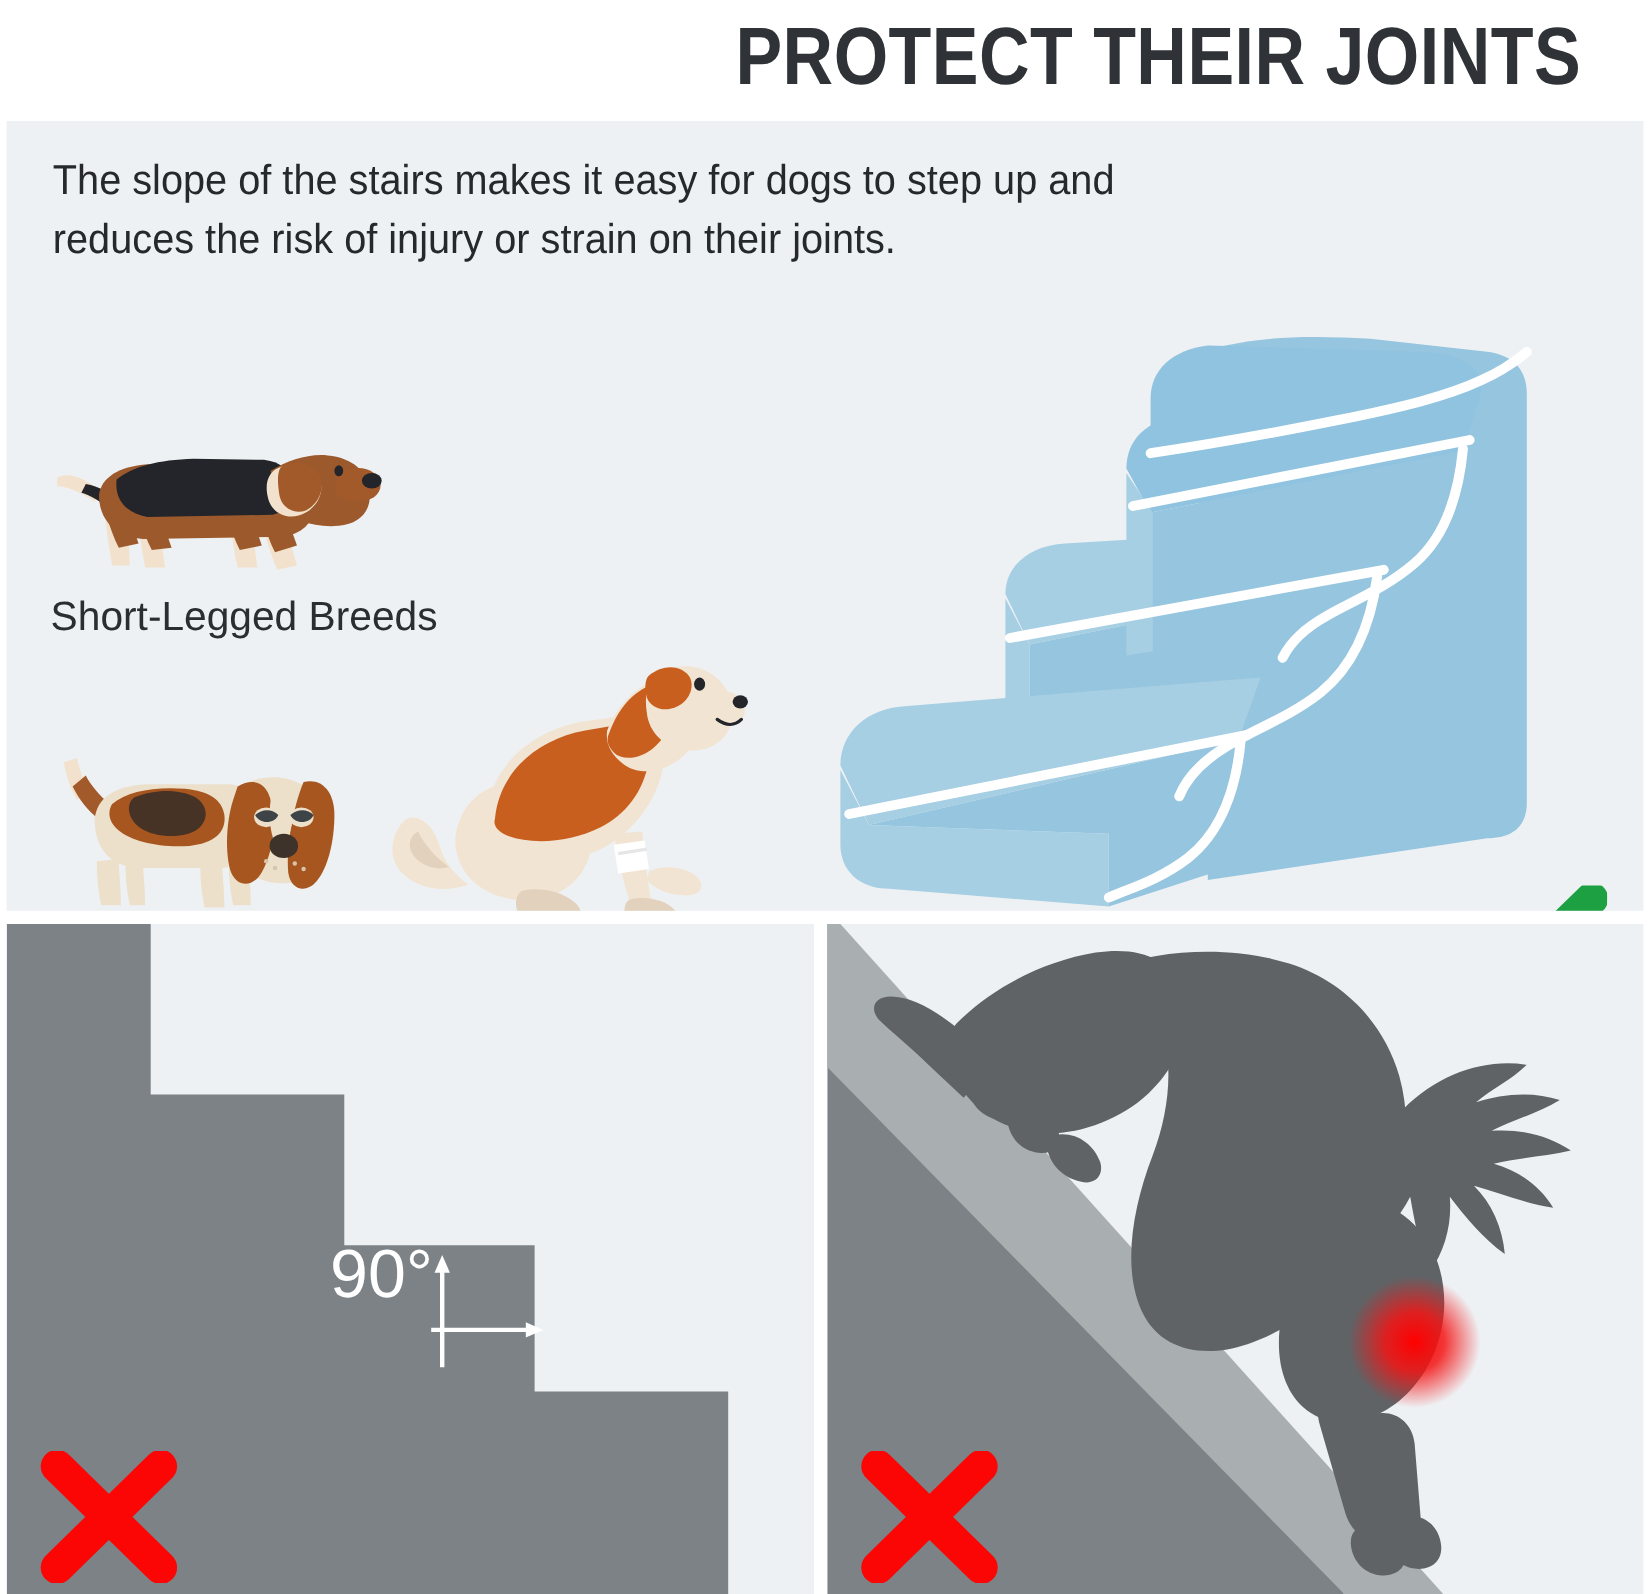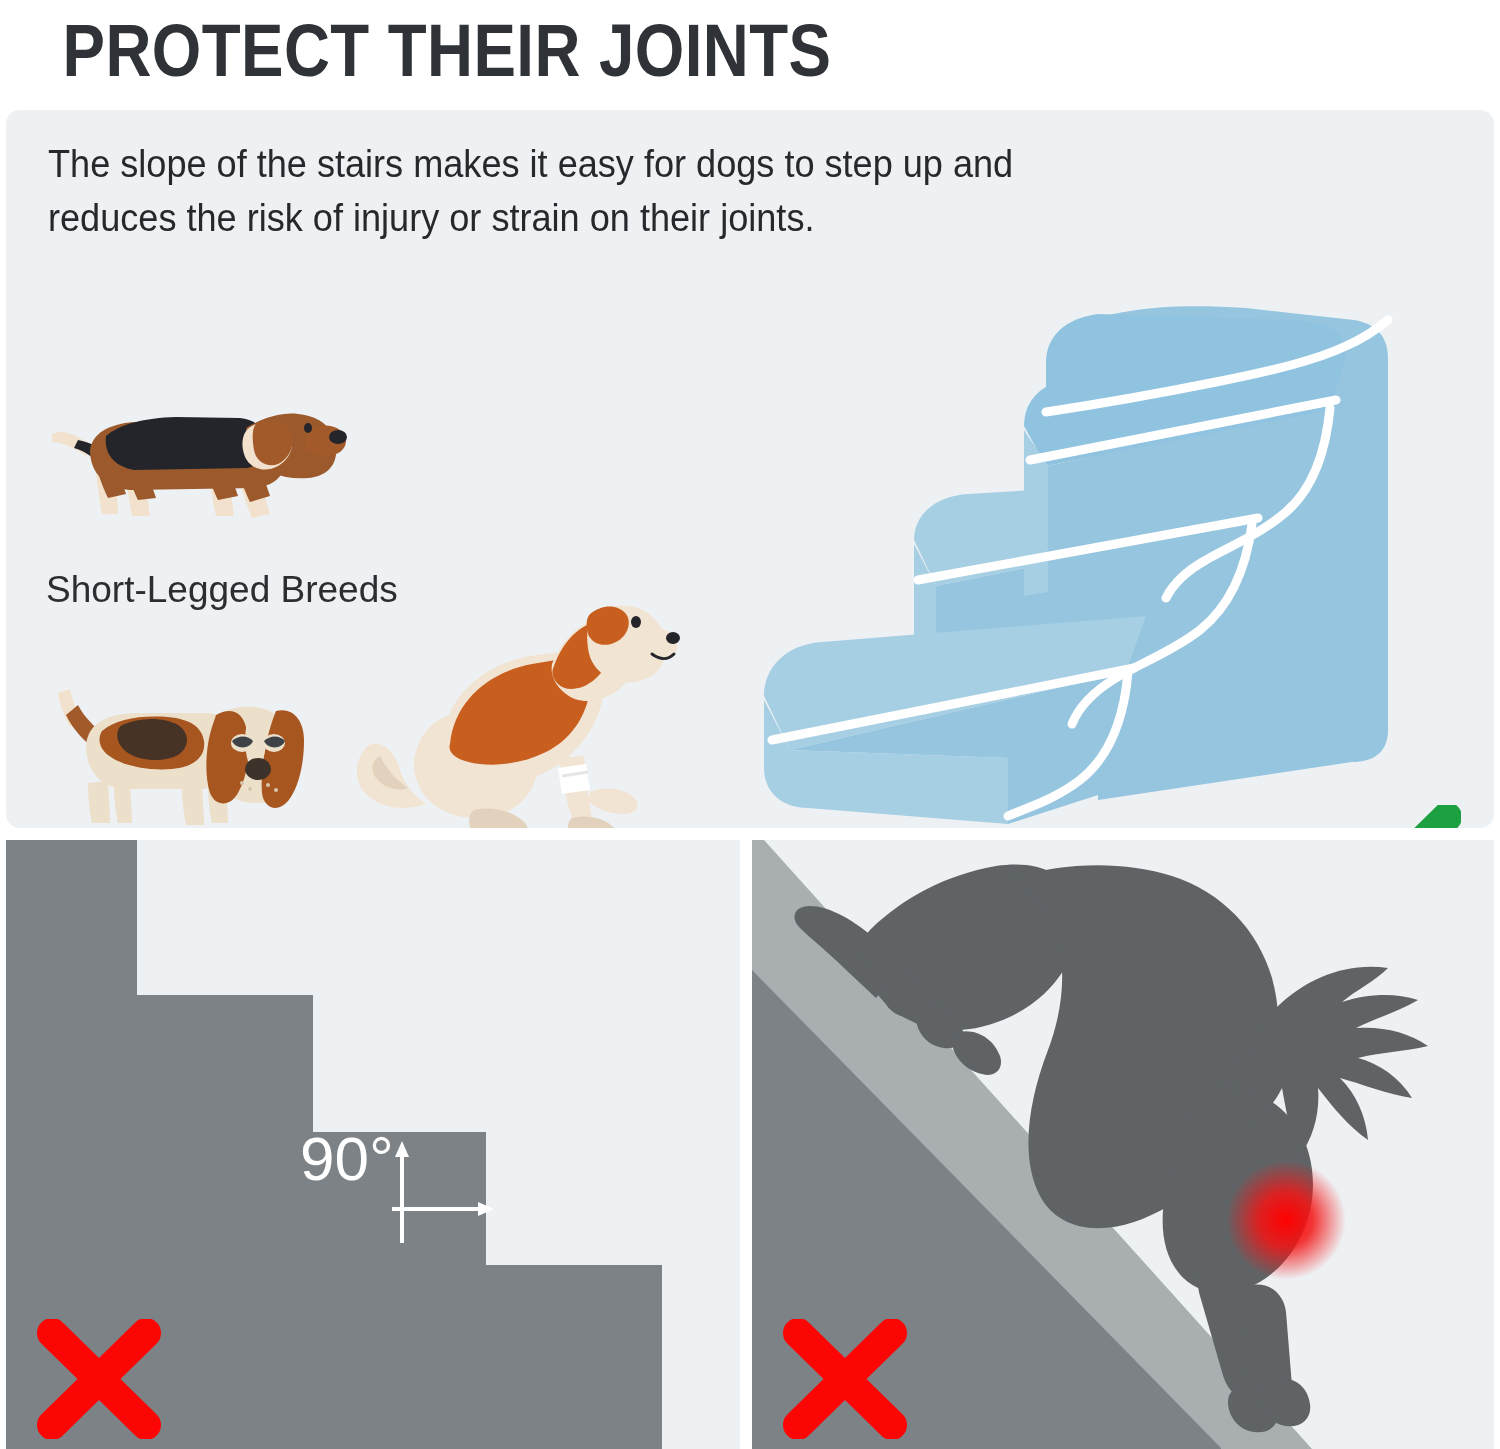--- a/index.html
+++ b/index.html
@@ -13,21 +13,21 @@
     font-family: "Liberation Sans", sans-serif;
     overflow: hidden;
     position: relative;
   }
 
   
   .title-bar {
     height: 100px;
     display: flex;
     align-items: center;
-    justify-content: flex-start;
+    justify-content: flex-end;
     background: #ffffff;
   }
   .title-bar h1 {
     margin: 0;
     font-family: "Liberation Sans Narrow", "Liberation Sans", sans-serif;
     font-weight: bold;
     font-size: 74px;
     letter-spacing: 0.5px;
     color: #2f3337;
     transform: scaleX(0.86);
@@ -35,21 +35,20 @@
     white-space: nowrap;
   }
 
   
   .top-panel {
     position: relative;
     margin: 10px 6px 0 6px;
     height: 718px;
     background: #eef1f4;
     overflow: hidden;
-    border-radius: 14px;
   }
   .intro-text {
     position: absolute;
     left: 42px;
     top: 28px;
     width: 1060px;
     font-size: 38px;
     line-height: 1.42;
     color: #26292c;
     font-family: "Liberation Sans Narrow", "Liberation Sans", sans-serif;
@@ -57,21 +56,21 @@
     transform-origin: left top;
   }
 
   .dog-label {
     position: absolute;
     font-size: 37px;
     color: #2b2e31;
     font-family: "Liberation Sans", sans-serif;
     white-space: nowrap;
   }
-  .label-short   { left: 40px;  top: 430px; margin-top: 29px; }
+  .label-short   { left: 40px;  top: 430px; }
 
   .dog-fig { position: absolute; }
   .fig-basset  { left: 28px;  top: 270px; width: 330px; height: 150px; }
   .fig-senior  { left: 30px;  top: 555px; width: 290px; height: 175px; }
   .fig-injury  { left: 340px; top: 470px; width: 340px; height: 265px; }
   .fig-stairs  { left: 740px; top: 190px; width: 690px; height: 530px; }
 
   .check-mark {
     position: absolute;
     left: 1295px;

